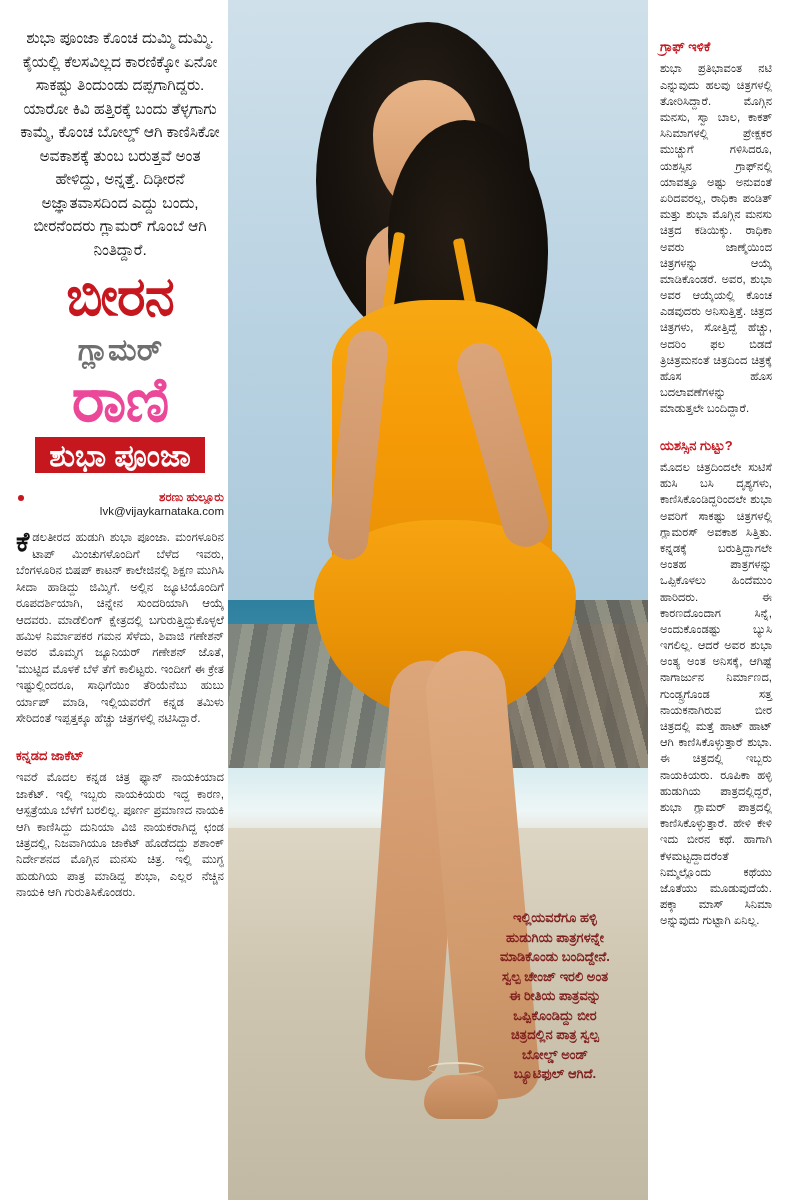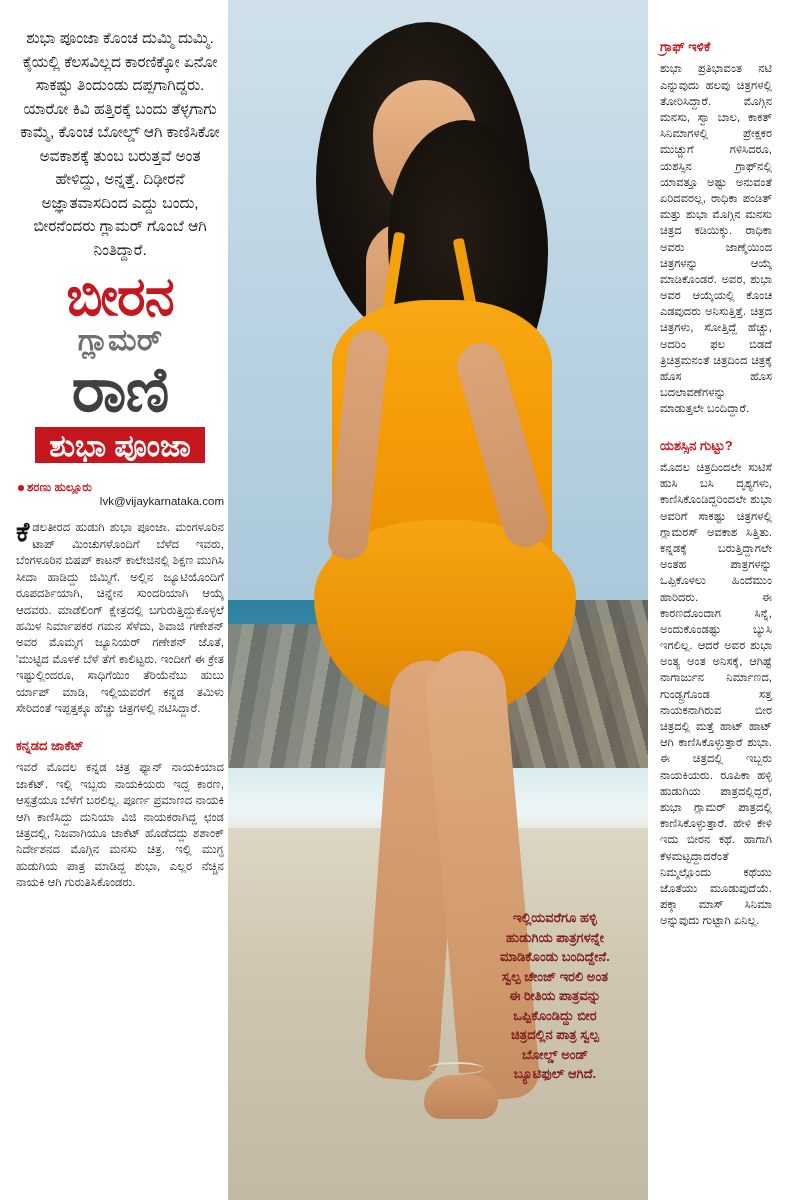--- a/index.html
+++ b/index.html
@@ -53,27 +53,27 @@
     line-height: 0.95;
     letter-spacing: -1px;
     margin: 0;
   }
   .hl-2 {
     font-family: "Liberation Sans", sans-serif;
     font-size: 30px;
     font-weight: bold;
     color: #6f6f6f;
     line-height: 1.0;
-    margin: 2px 0 0 0;
+    margin: 12px 0 0 0;
   }
   .hl-3 {
     font-family: "Liberation Sans", sans-serif;
     font-size: 62px;
     font-weight: bold;
-    color: #404040;
+    color: #ec4899;
     line-height: 1.0;
     margin: 4px 0 6px 0;
     letter-spacing: -1px;
   }
   .hl-4-wrap {
     margin-top: 6px;
     display: block;
   }
   .hl-4 {
     display: inline-block;
@@ -86,21 +86,22 @@
     padding: 2px 14px 0 14px;
   }
 
   .byline {
     margin-top: 18px;
     padding-left: 2px;
   }
   .byline-row {
     display: flex;
     align-items: center;
-    gap: 3px;
+    gap: 11px;
+    justify-content: space-between;
   }
   .dot {
     width: 6px;
     height: 6px;
     background: #c6161e;
     border-radius: 50%;
     display: inline-block;
     flex: none;
   }
   .byline-name {

